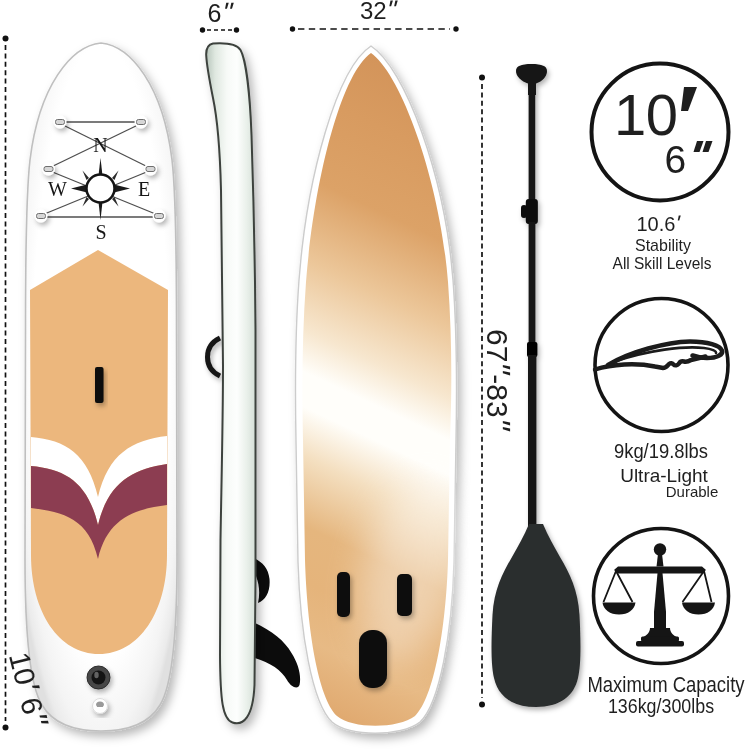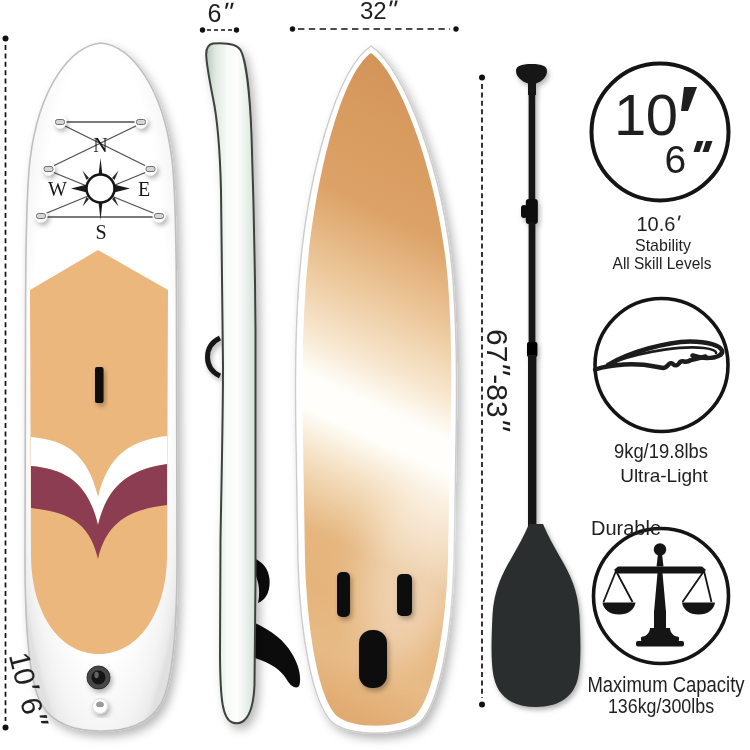--- a/index.html
+++ b/index.html
@@ -196,16 +196,16 @@
 
 <div class="t" style="left:614px;top:86px;font-size:58px;line-height:58px;letter-spacing:-0.5px;">10</div>
 <div class="t" style="left:664.5px;top:139.5px;font-size:39px;line-height:39px;">6</div>
 
 <div class="t c" style="left:658px;top:212.8px;font-size:20px;">10.6<span class="pr">'</span></div>
 <div class="t c" style="left:663px;top:235.7px;font-size:17px;transform:translateX(-50%) scaleX(0.94);">Stability</div>
 <div class="t c" style="left:661.5px;top:253.7px;font-size:17px;transform:translateX(-50%) scaleX(0.91);">All Skill Levels</div>
 
 <div class="t c" style="left:661px;top:440.2px;font-size:20px;transform:translateX(-50%) scaleX(0.92);">9kg/19.8lbs</div>
 <div class="t c" style="left:664px;top:464.7px;font-size:19px;">Ultra-Light</div>
-<div class="t c" style="left:626px;top:483.3px;font-size:20px;margin-top:34px;">Durable</div>
+<div class="t c" style="left:692px;top:483.3px;font-size:15px;">Durable</div>
 
 <div class="t c" style="left:666px;top:672.3px;font-size:22px;transform:translateX(-50%) scaleX(0.84);">Maximum Capacity</div>
 <div class="t c" style="left:661px;top:693.5px;font-size:20.5px;transform:translateX(-50%) scaleX(0.87);">136kg/300lbs</div>
 
 </body></html>

